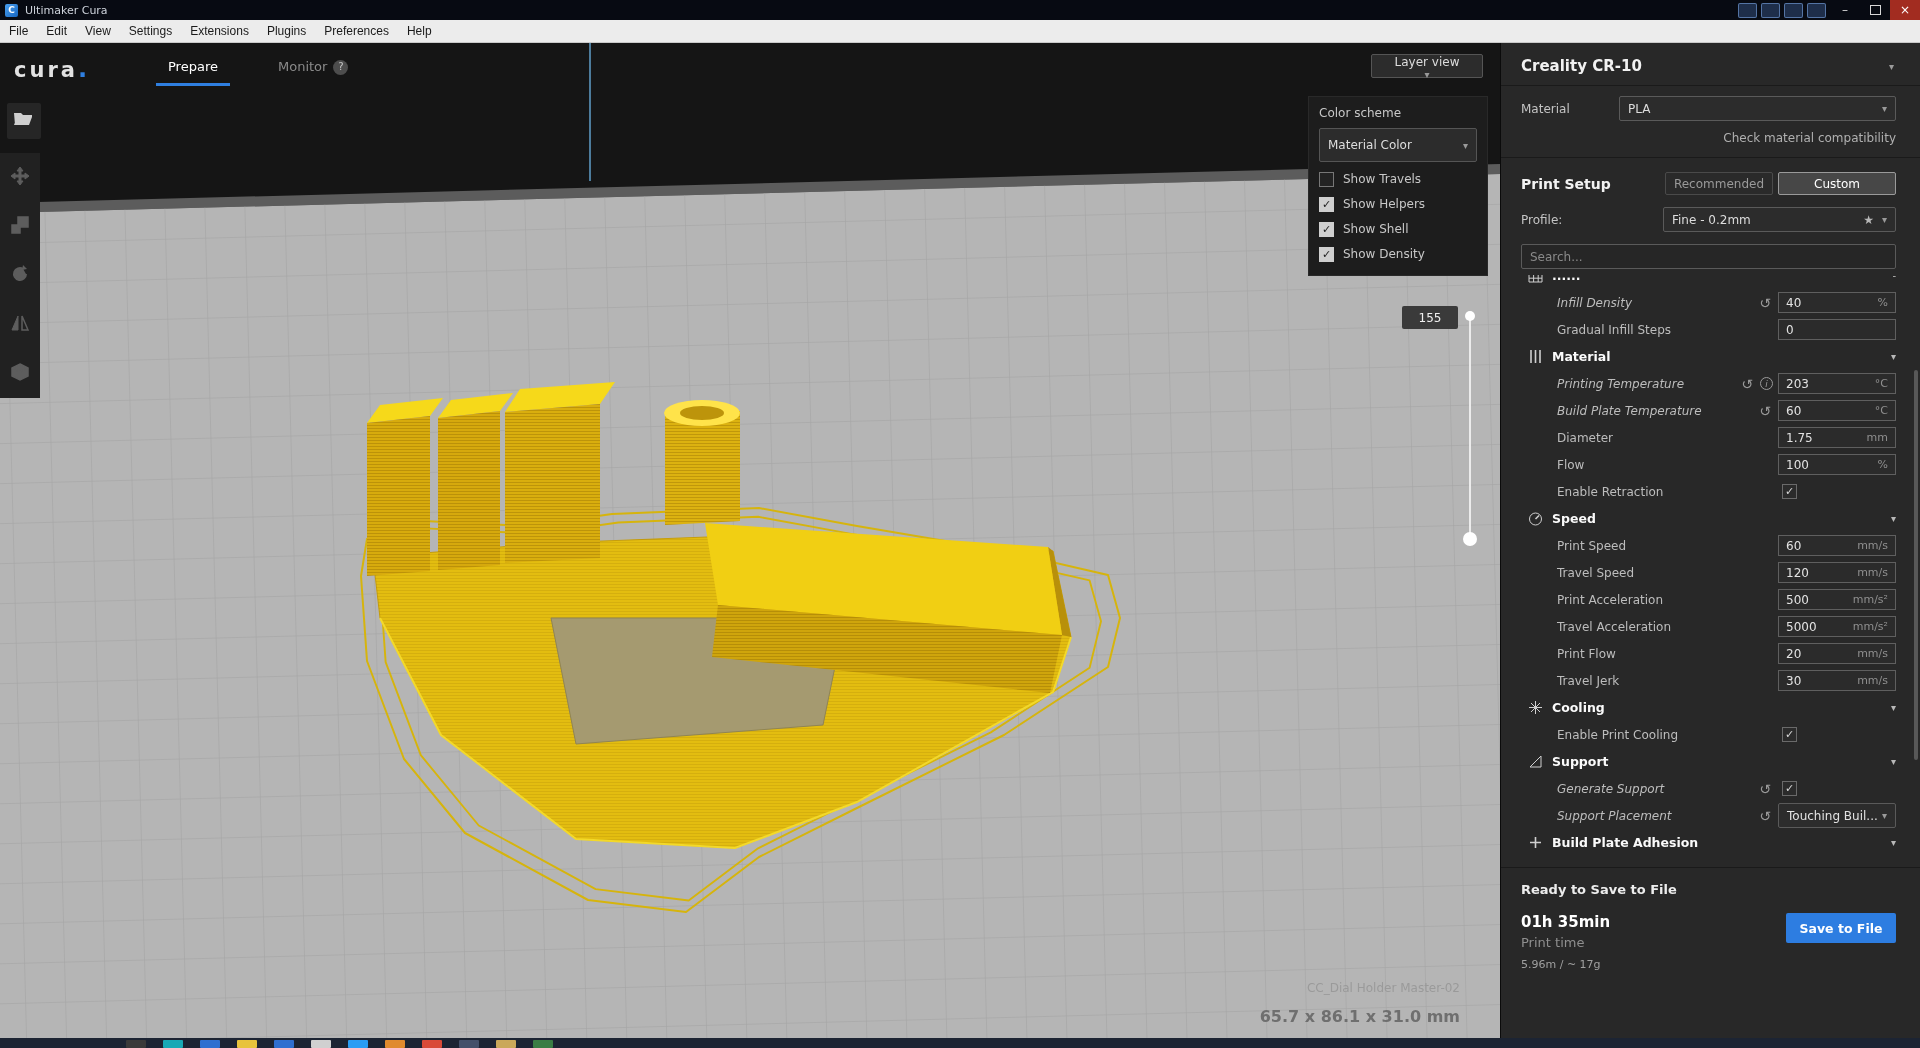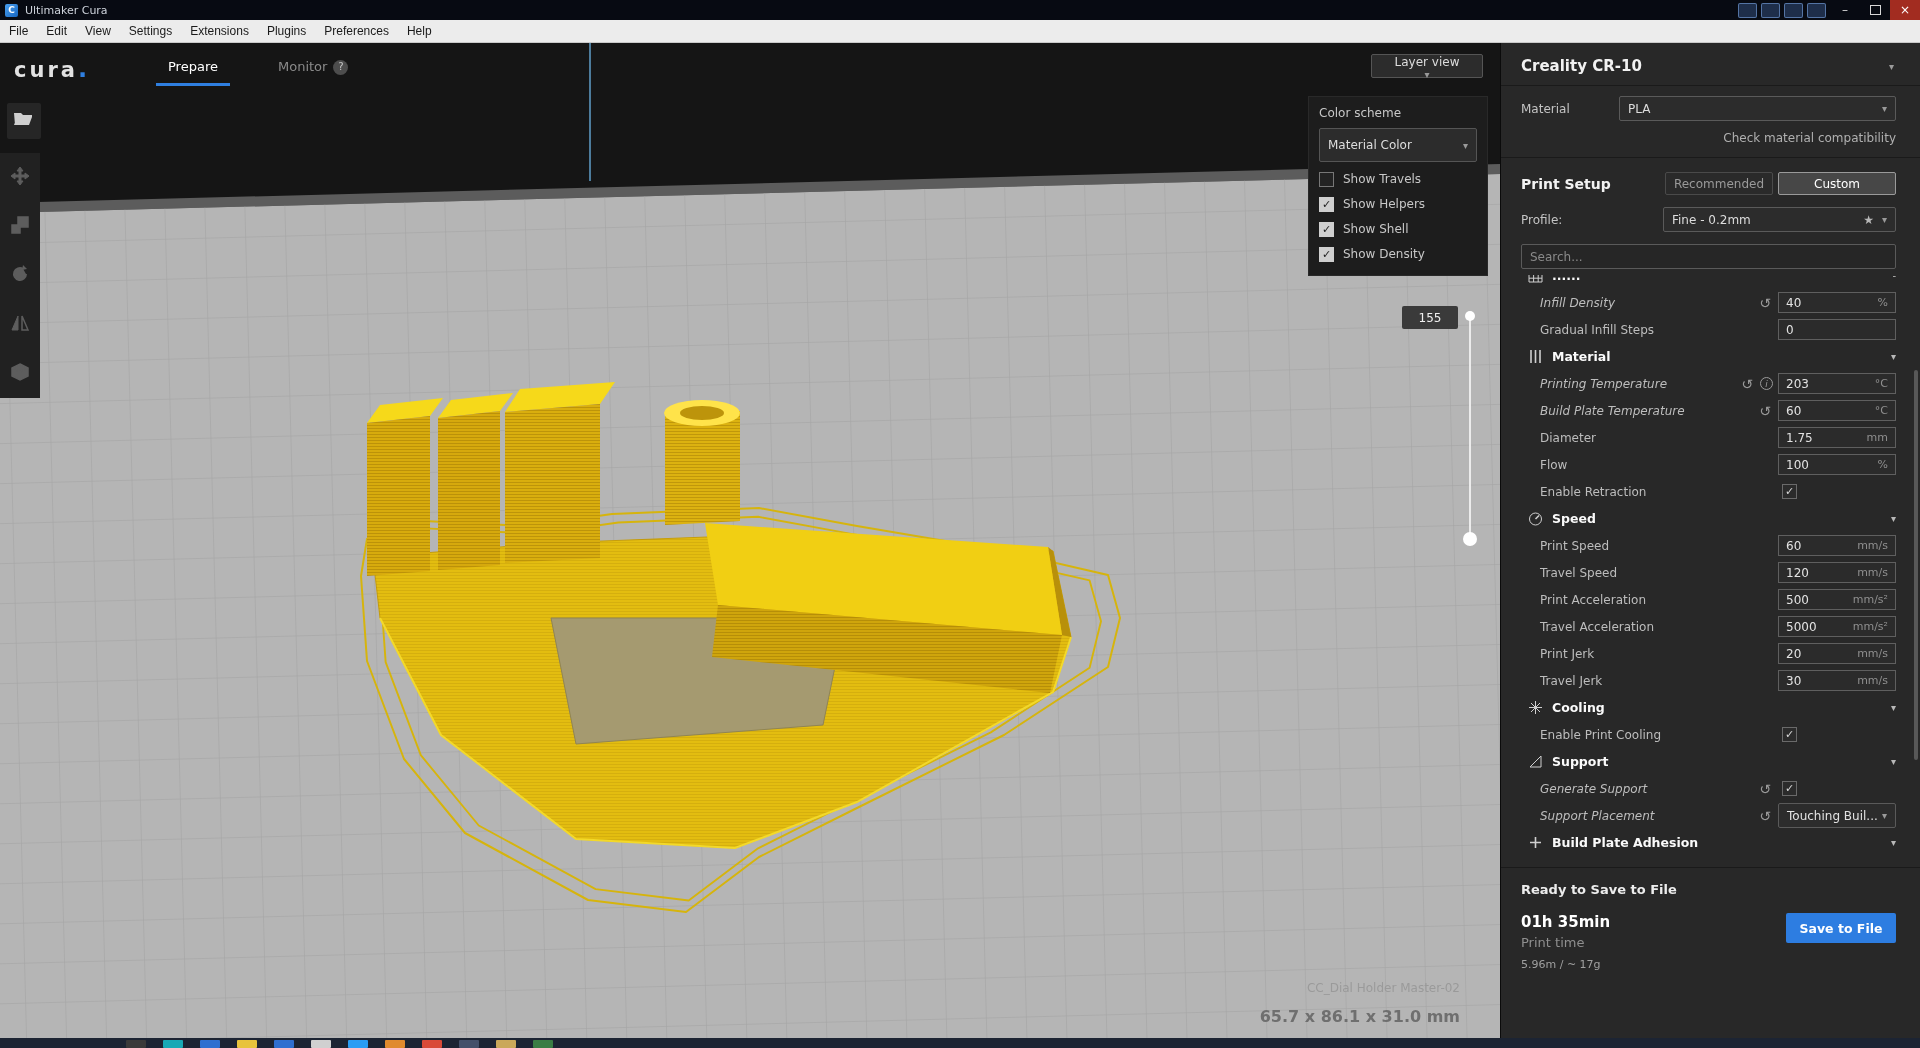--- a/index.html
+++ b/index.html
@@ -86,21 +86,21 @@
   .prof-right{display:flex;align-items:center;gap:8px;}
   .star{color:#b8b8b8;font-size:12px;}
   .search-wrap{padding:8px 24px 6px 20px;}
   .search-input{width:100%;height:25px;box-sizing:border-box;background:#262626;border:1px solid #5a5a5a;border-radius:2px;color:#ddd;font-size:12px;padding:0 8px;font-family:"DejaVu Sans",sans-serif;}
   .search-input::placeholder{color:#8a8a8a;}
 
   .set-list{position:relative;height:592px;overflow:hidden;padding:0;}
   .set-row{height:27px;display:flex;align-items:center;padding-right:24px;box-sizing:border-box;font-size:12px;}
   .set-row.clipped{margin-top:-13px;}
   .set-row.header{padding-left:26px;}
-  .set-row.sub{padding-left:39px;}
+  .set-row.sub{padding-left:56px;}
   .h-icon{width:16px;height:16px;margin-right:9px;display:flex;align-items:center;justify-content:center;}
   .h-icon svg{stroke:#cfcfcf;fill:none;}
   .h-label{font-weight:bold;color:#fafafa;font-size:12.5px;flex:1;}
   .s-label{color:#bdbdbd;flex:1;}
   .s-label.mod{font-style:italic;}
   .reset-ic{color:#9a9a9a;font-size:14px;margin-right:7px;line-height:1;}
   .info-ic{width:13px;height:13px;border-radius:50%;border:1px solid #9a9a9a;color:#9a9a9a;font-size:9px;display:flex;align-items:center;justify-content:center;margin-right:5px;box-sizing:border-box;font-style:italic;}
   .val-field{width:118px;height:21px;box-sizing:border-box;border:1px solid #5f5f5f;background:#2b2b2b;display:flex;align-items:center;justify-content:space-between;padding:0 7px;}
   .vf-val{color:#e2e2e2;font-size:12px;}
   .vf-unit{color:#8f8f8f;font-size:11px;}
@@ -445,21 +445,21 @@
             </div>
           </div>
           <div class="set-row sub">
             <span class="s-label">Travel Acceleration</span>
             <div class="val-field">
               <span class="vf-val">5000</span>
               <span class="vf-unit">mm/s²</span>
             </div>
           </div>
           <div class="set-row sub">
-            <span class="s-label">Print Jerk</span>
+            <span class="s-label">Print Flow</span>
             <div class="val-field">
               <span class="vf-val">20</span>
               <span class="vf-unit">mm/s</span>
             </div>
           </div>
           <div class="set-row sub">
             <span class="s-label">Travel Jerk</span>
             <div class="val-field">
               <span class="vf-val">30</span>
               <span class="vf-unit">mm/s</span>

